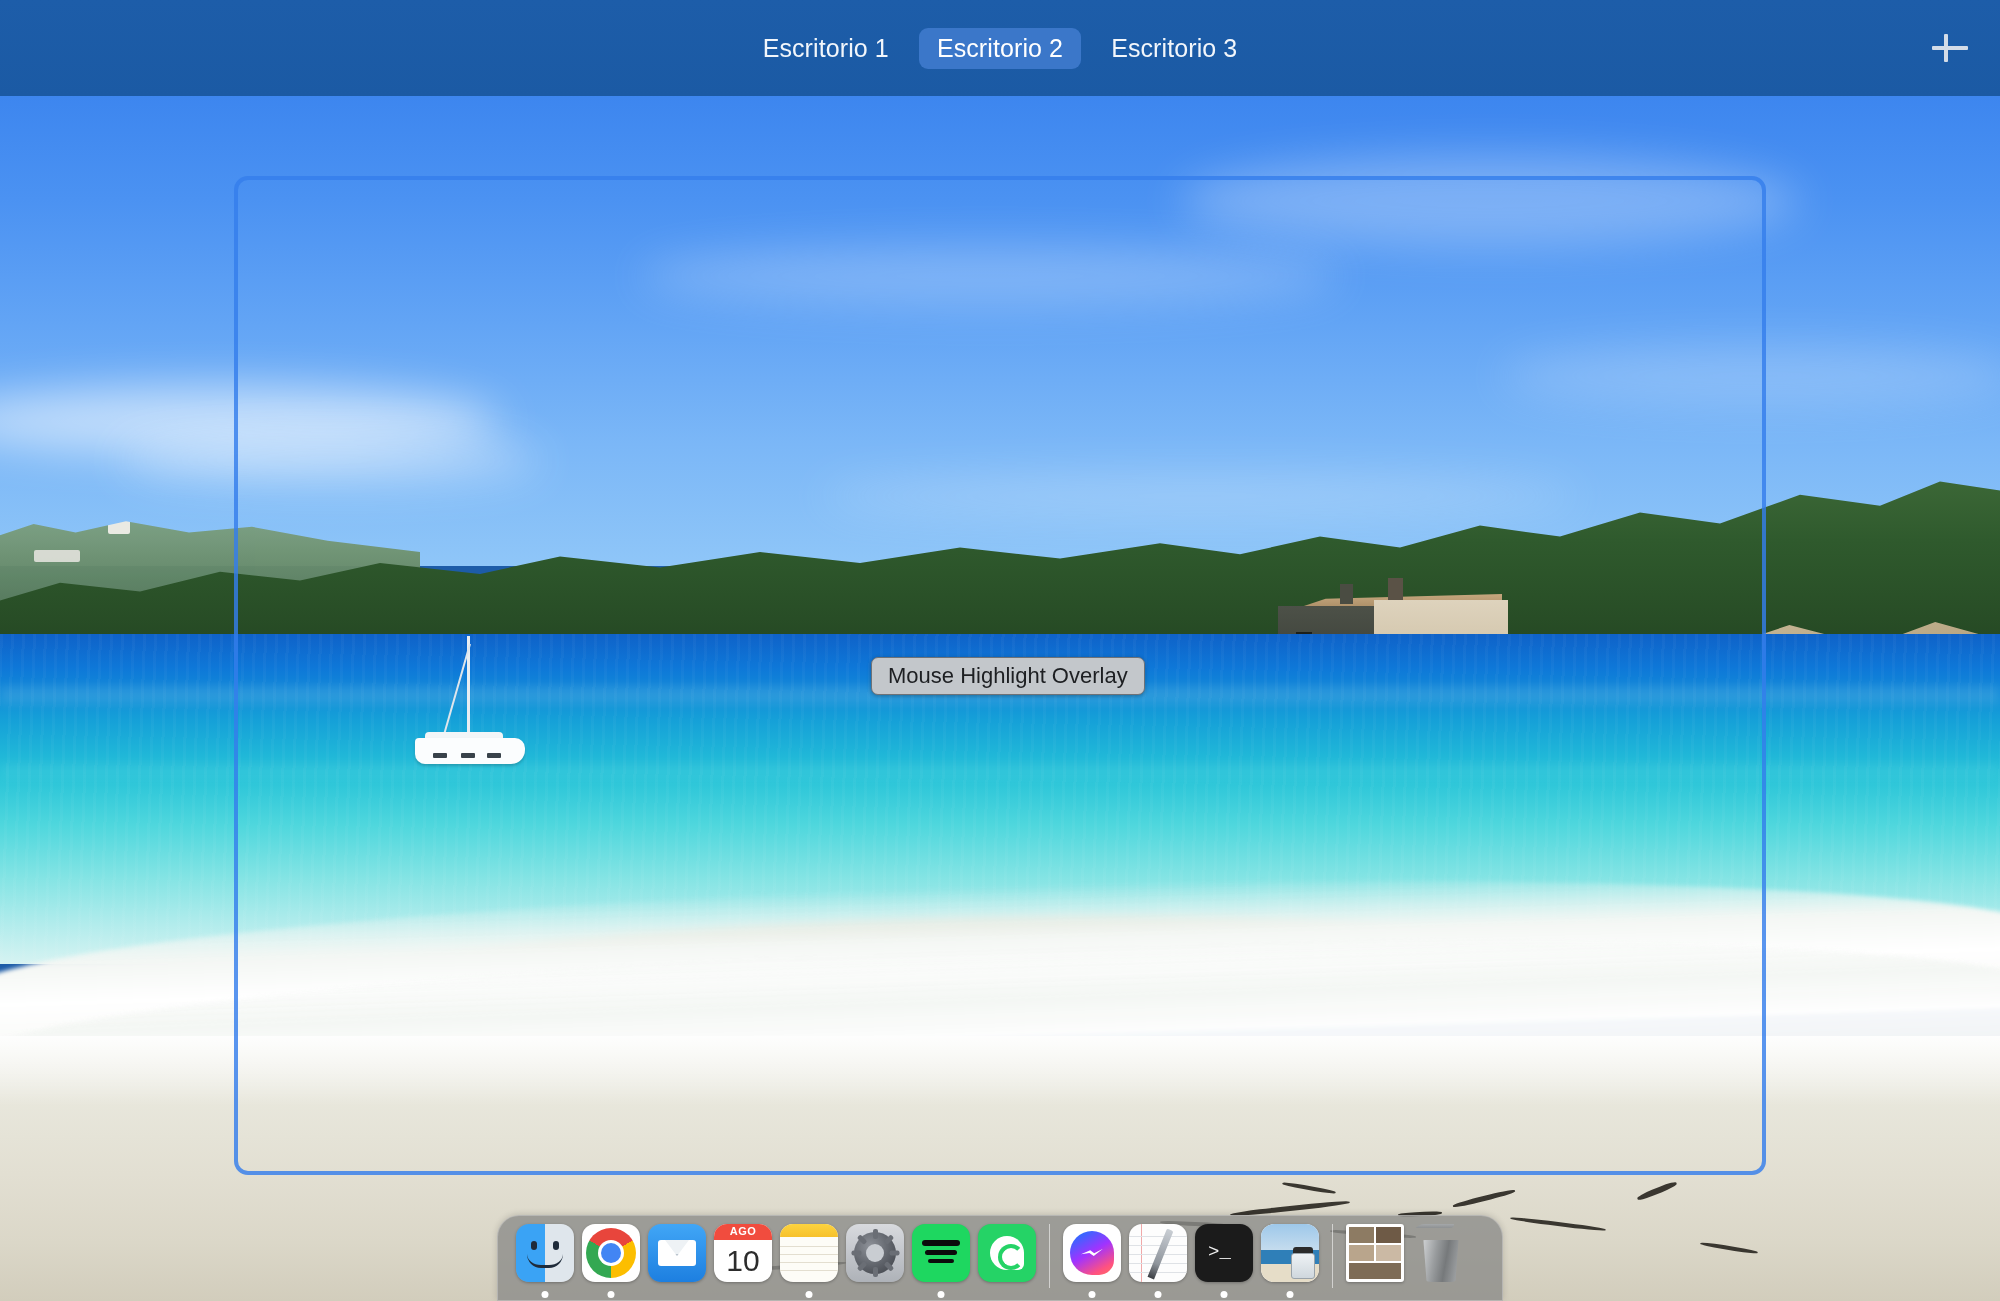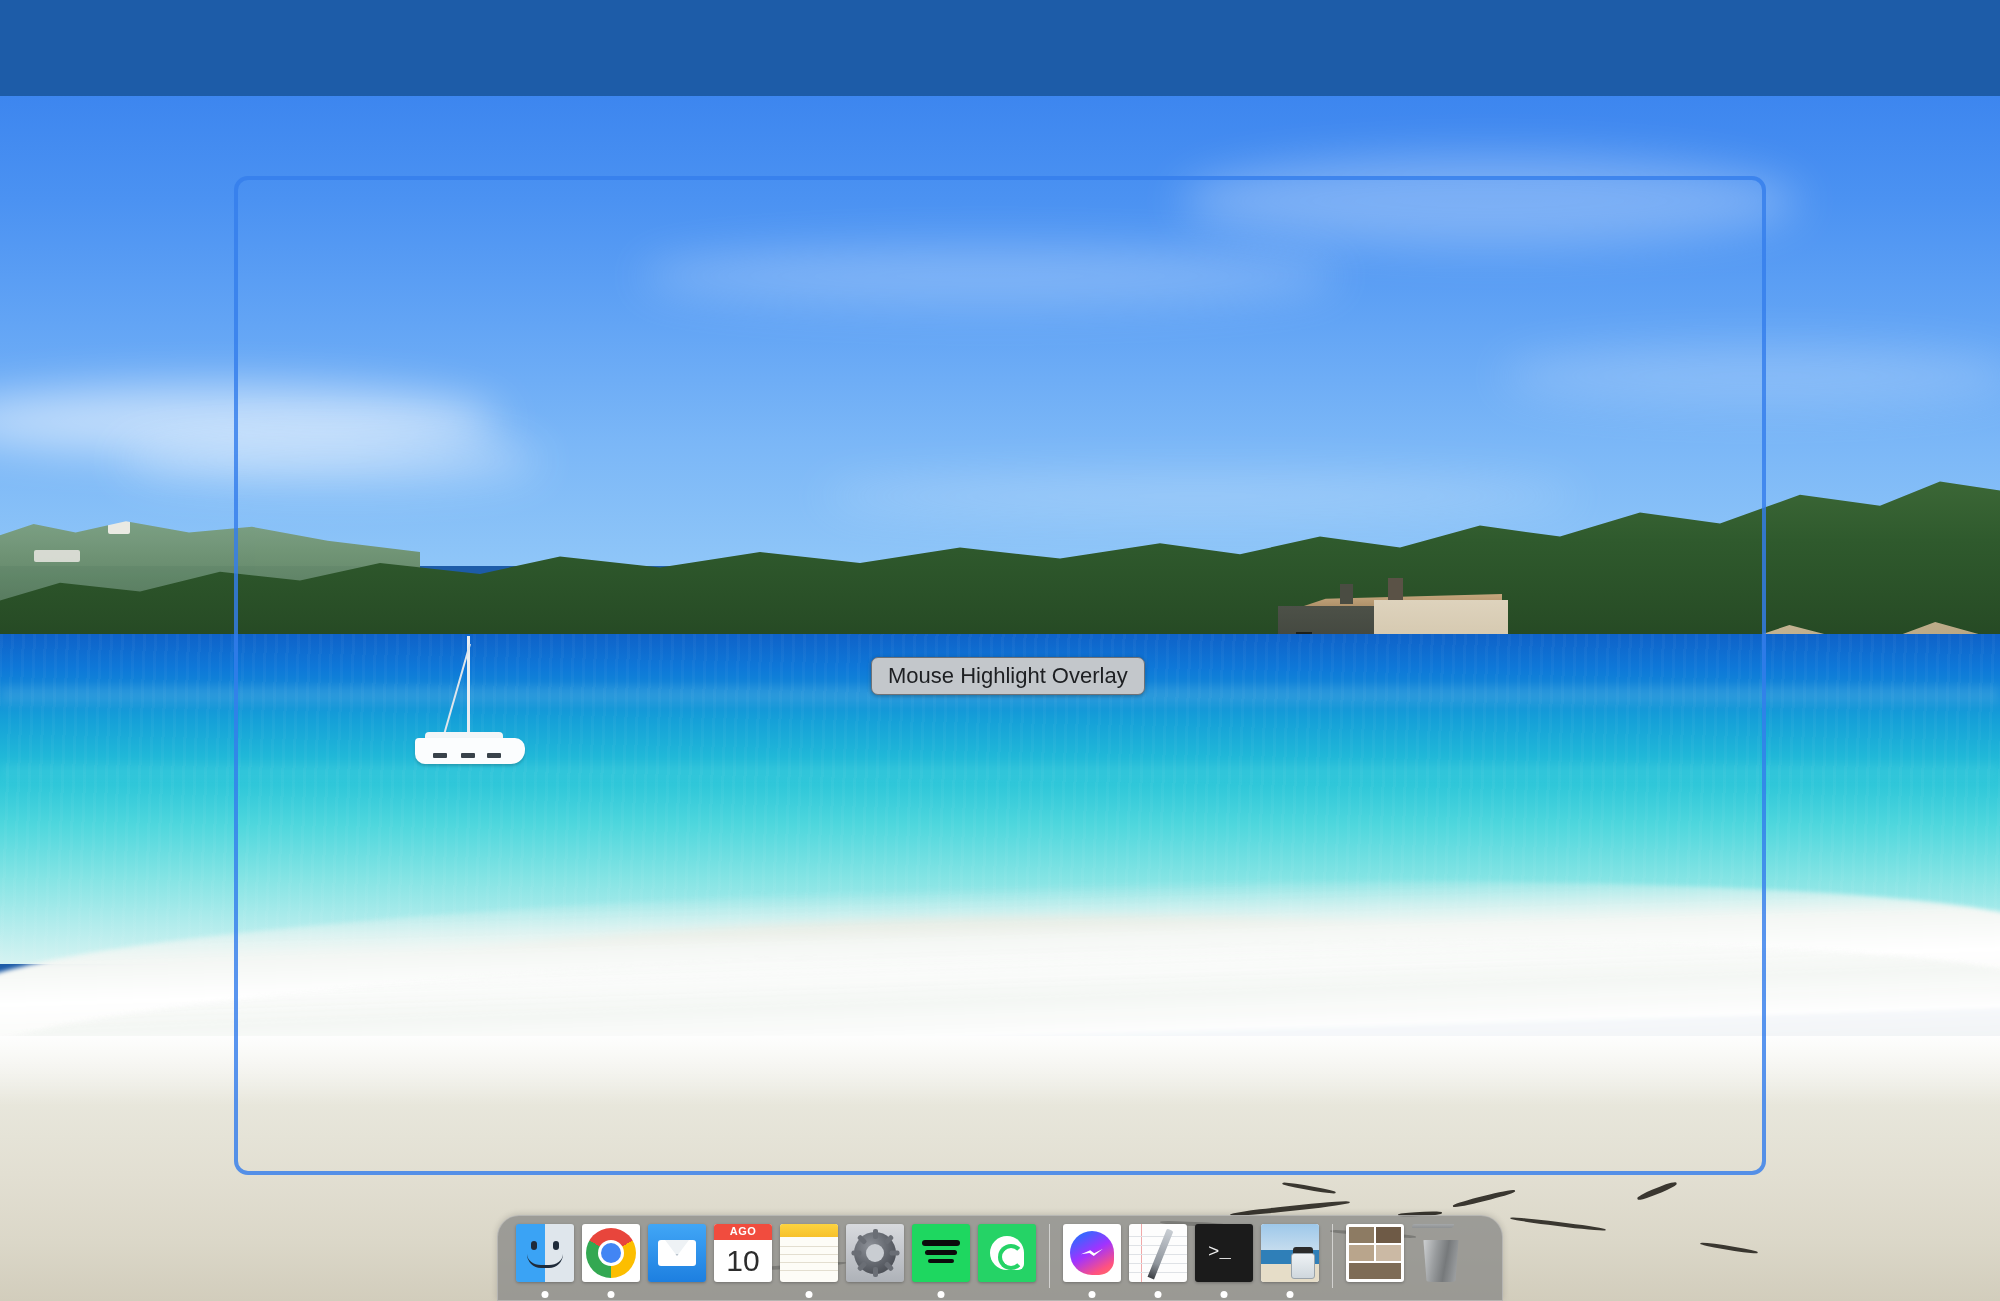--- a/index.html
+++ b/index.html
@@ -157,21 +157,21 @@
     position:absolute; left:497px; top:1215px; width:1006px; height:86px;
     background:rgba(140,140,138,.80);
     border:1px solid rgba(255,255,255,.28);
     border-radius:22px 22px 0 0;
     display:flex; align-items:flex-start; z-index:38;
     padding:8px 14px 0 14px;
     box-shadow:0 -1px 6px rgba(0,0,0,.15);
   }
   .dock-item{ position:relative; width:62px; height:78px; margin:0 2px;
     display:flex; flex-direction:column; align-items:center; }
-  .app-ico{ width:58px; height:58px; border-radius:3px; position:relative; overflow:hidden;
+  .app-ico{ width:58px; height:58px; border-radius:13px; position:relative; overflow:hidden;
     box-shadow:0 1px 3px rgba(0,0,0,.28); }
   .dot{ position:absolute; bottom:4px; left:50%; transform:translateX(-50%);
     width:7px; height:7px; border-radius:50%; background:#ffffff; }
   .dock-sep{ width:1px; height:64px; margin:0 9px; background:rgba(255,255,255,.55); }
 
   
   .ic-finder{ background:linear-gradient(90deg,#3aa3f5 0 50%,#dfe6ec 50% 100%); }
   .ic-finder .eye{ position:absolute; top:17px; width:6px; height:9px; background:#1f2b3a; border-radius:3px; }
   .ic-finder .e1{ left:15px; } .ic-finder .e2{ left:37px; }
   .ic-finder .smile{ position:absolute; left:11px; top:30px; width:36px; height:14px;
@@ -266,20 +266,29 @@
     border-radius:4px 4px 10px 10px; position:relative;
     clip-path:polygon(6% 0,94% 0,86% 100%,14% 100%); }
   .ic-trash .rim{ position:absolute; left:-2px; top:-6px; width:44px; height:10px;
     background:linear-gradient(180deg,#c7cacc 0%,#8e9193 100%); border-radius:4px; }
 </style>
 </head>
 <body>
 
 <div id="screen">
 
+  <div id="spaces-bar">
+    <div class="space-tab">Escritorio 1</div>
+    <div class="space-tab active">Escritorio 2</div>
+    <div class="space-tab">Escritorio 3</div>
+    <div id="add-space">
+      <span class="bar h"></span>
+        <span class="bar v"></span>
+    </div>
+  </div>
 
   <div id="wallpaper">
 
     <div id="sky" class="layer">
       <span class="cloud c1"></span>
         <span class="cloud c2"></span>
       <span class="cloud c3"></span>
         <span class="cloud c4"></span>
       <span class="cloud c5"></span>
         <span class="cloud c6"></span>

